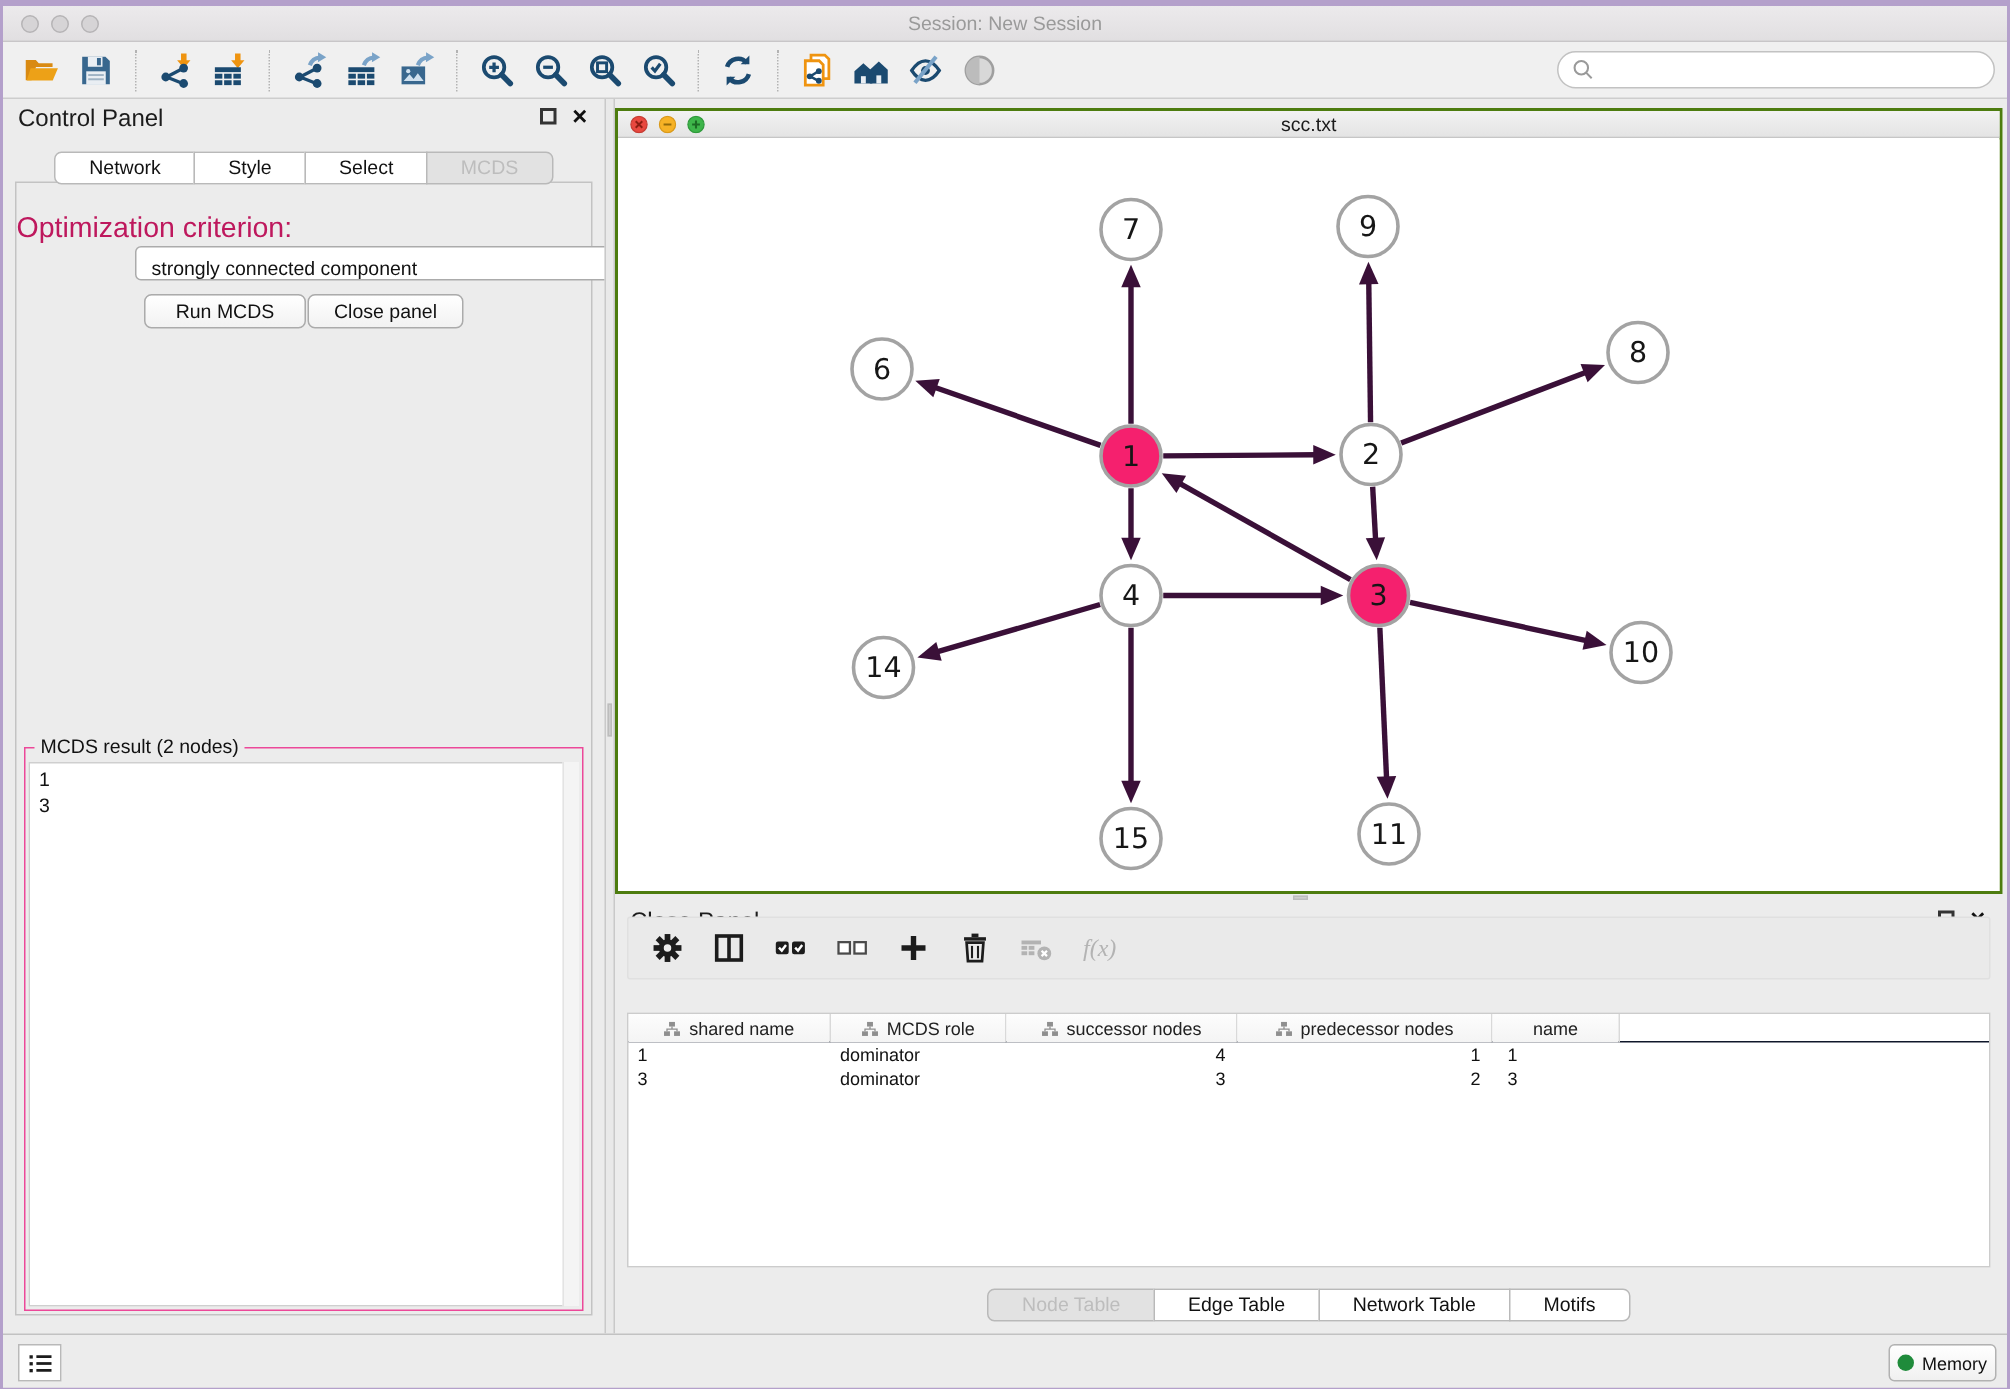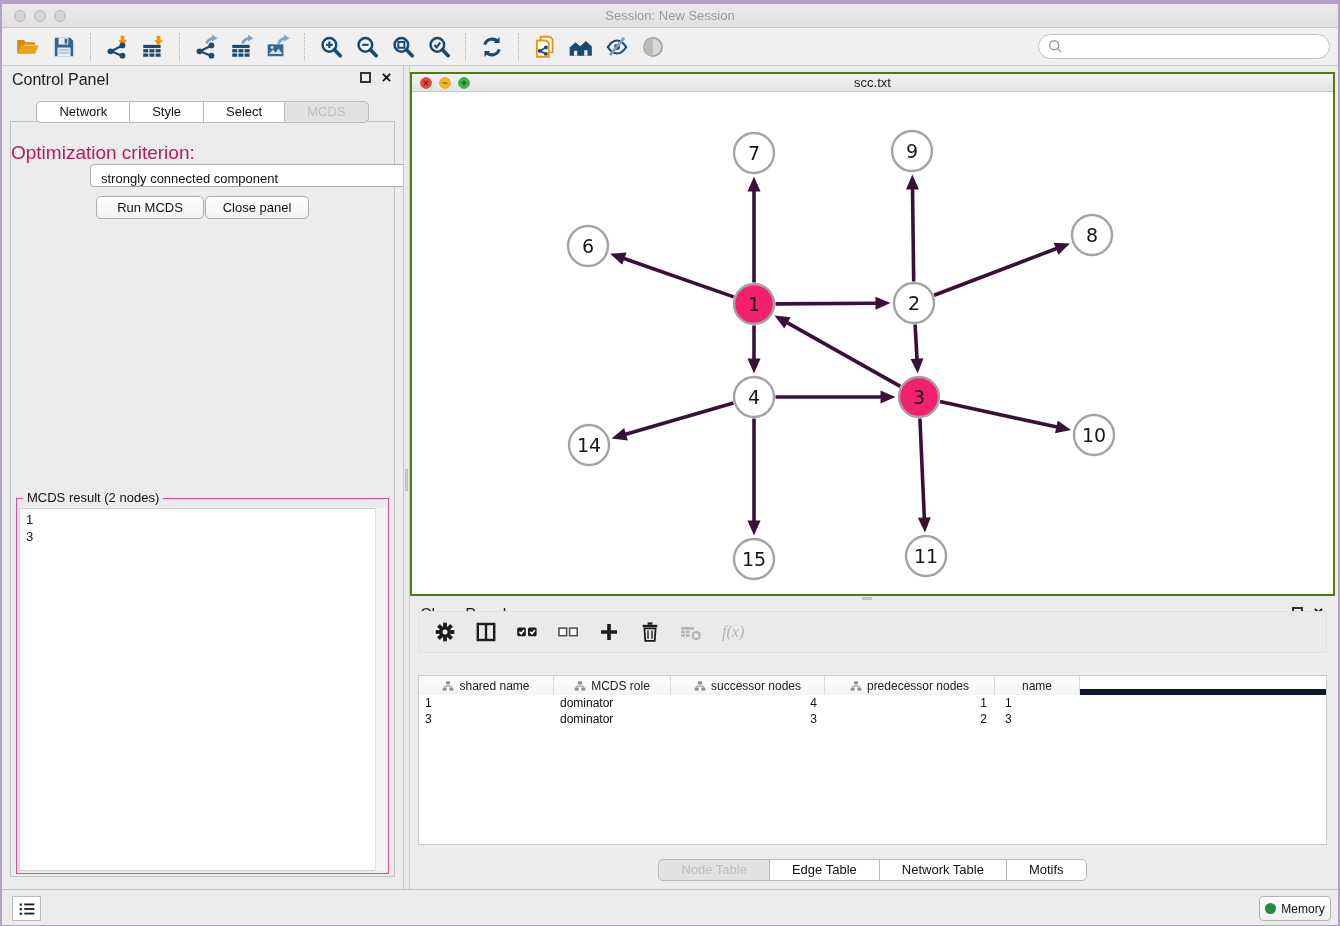--- a/index.html
+++ b/index.html
@@ -70,21 +70,21 @@
   .hsplitter { position:absolute; left:408px; right:3px; top:592px; height:5px; background:#ececec; }
   .hgrip { position:absolute; left:452px; top:1px; width:10px; height:3px; background:#cfcfcf; border:1px solid #bdbdbd; }
 
   
   .table-panel { position:absolute; left:408px; right:3px; top:597px; bottom:36px; background:#ececec; }
   .tp-toolbar { position:absolute; top:10px; left:8px; right:8px; height:42px; background:#eaeaea;
     border:1px solid #e0e0e0; border-radius:2px; display:flex; align-items:center; gap:17px; padding-left:14px; }
   .tp-icon { width:24px; height:24px; display:flex; align-items:center; justify-content:center; cursor:default; }
   .tp-table { position:absolute; top:74px; left:8px; right:8px; bottom:44px; background:#fff;
     border:1px solid #cccccc; overflow:hidden; }
-  .thead { display:flex; height:19px; border-bottom:6px solid #0f172a; }
+  .thead { display:flex; height:19px; border-bottom:1px solid #0f172a; }
   .th { background:linear-gradient(#fdfdfd,#f4f4f4); border-right:1px solid #d9d9d9; font-size:12px; color:#222;
     display:flex; align-items:center; justify-content:center; gap:5px; height:19px; }
   .trow { display:flex; height:16px; }
   .td { font-size:12px; color:#111; height:16px; line-height:16px; white-space:nowrap; overflow:hidden; }
   .tp-tabs-wrap { position:absolute; bottom:8px; left:0; right:0; display:flex; justify-content:center;align-items:center; }
 
   
   .statusbar { position:absolute; left:0; right:0; bottom:0; height:36px; background:#ececec; border-top:1px solid #c2c2c2; }
   .status-list-btn { position:absolute; left:10px; top:6px; width:29px; height:25px; background:#fff;
     border:1px solid #b9b9b9; display:flex; align-items:center; justify-content:center; }

